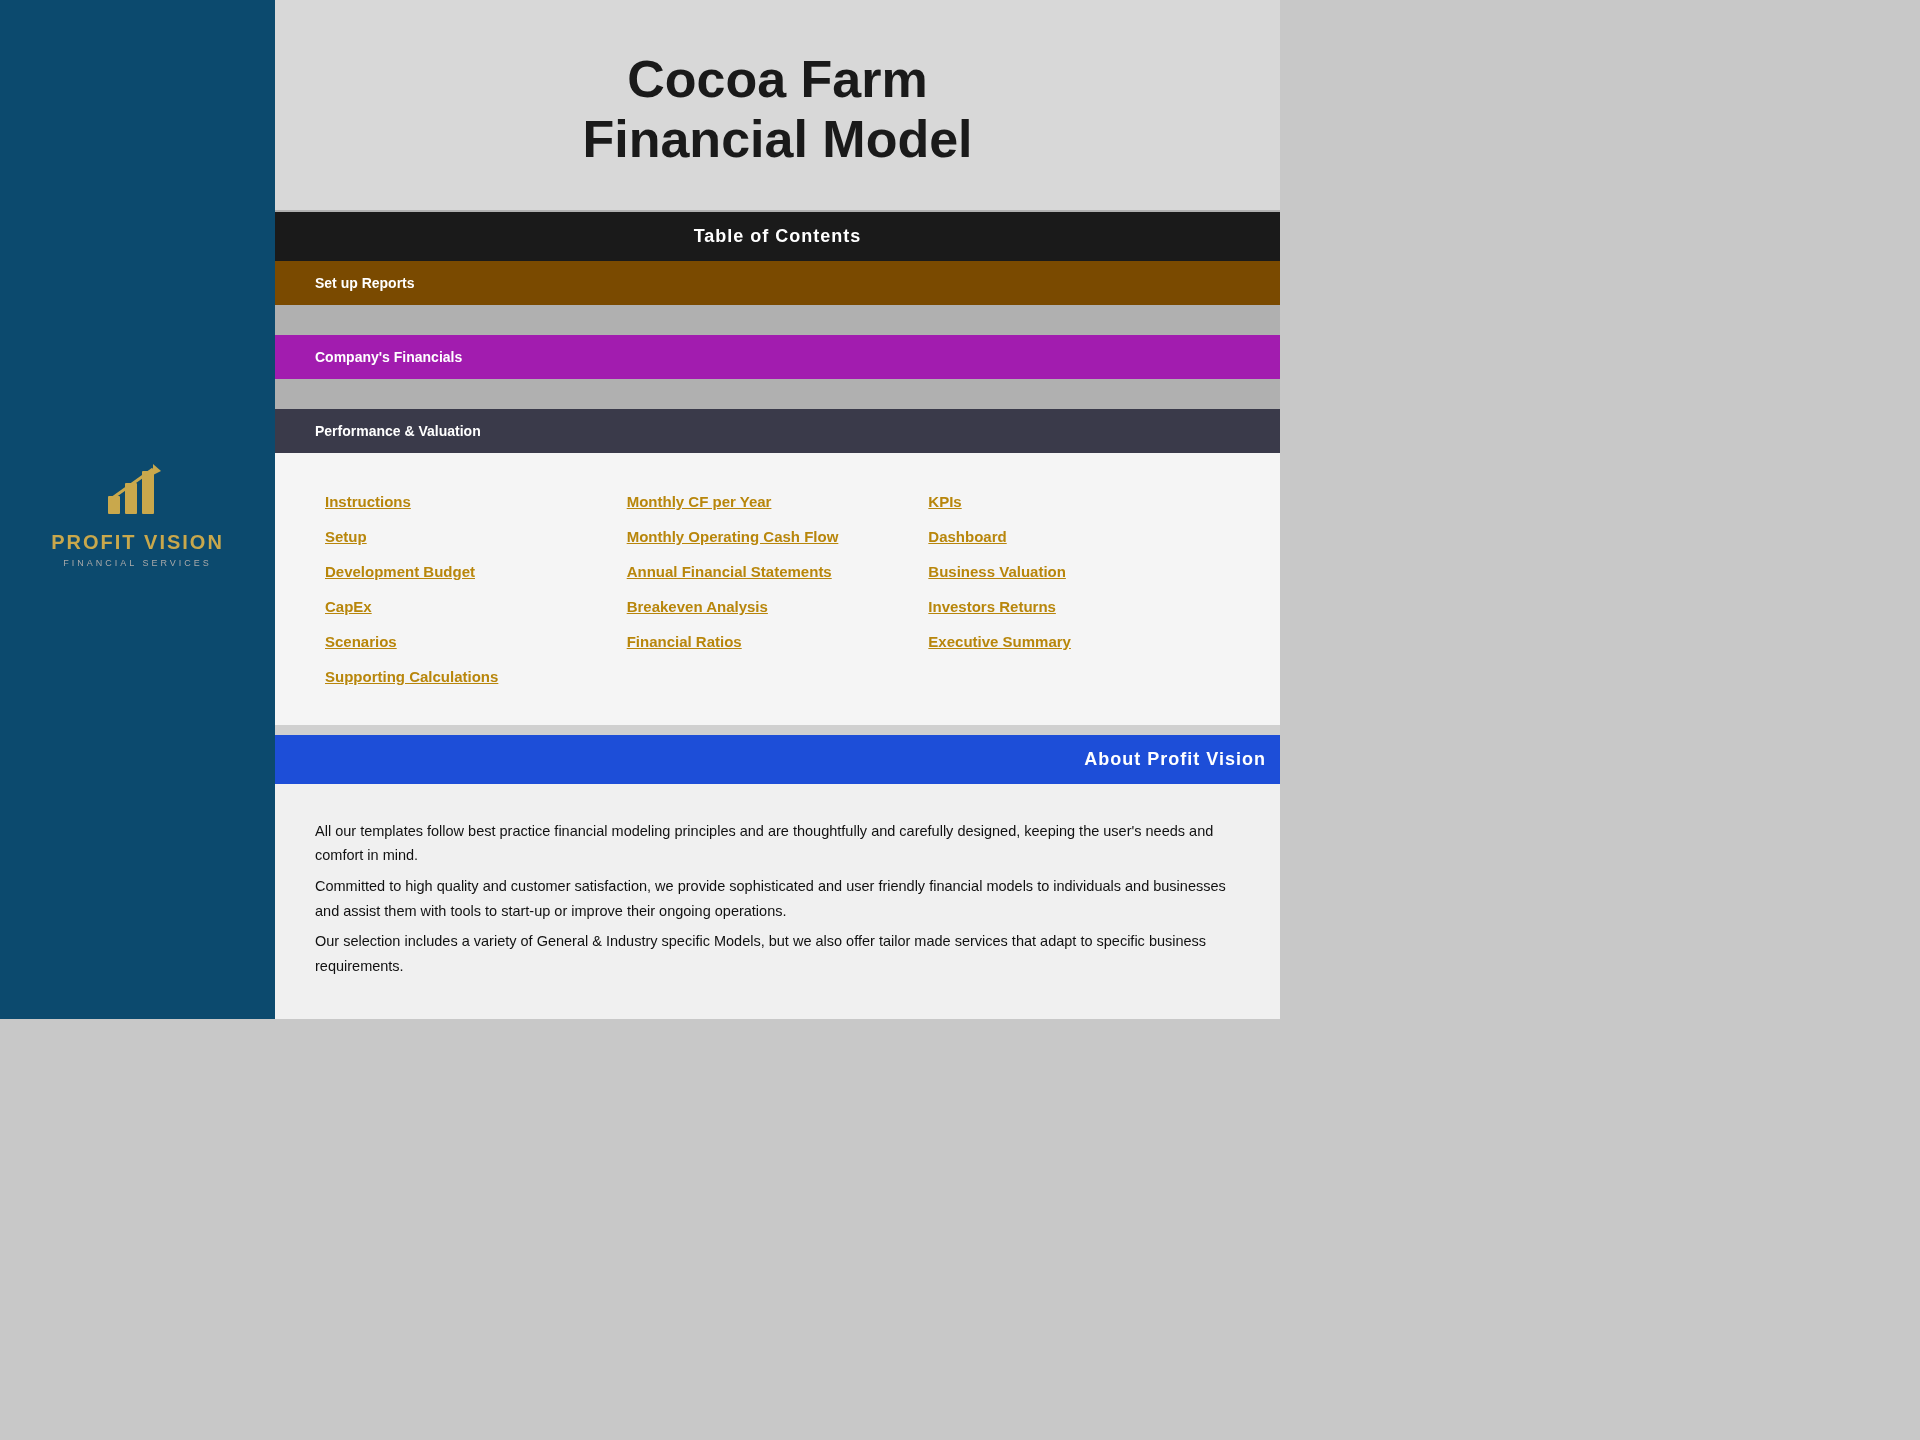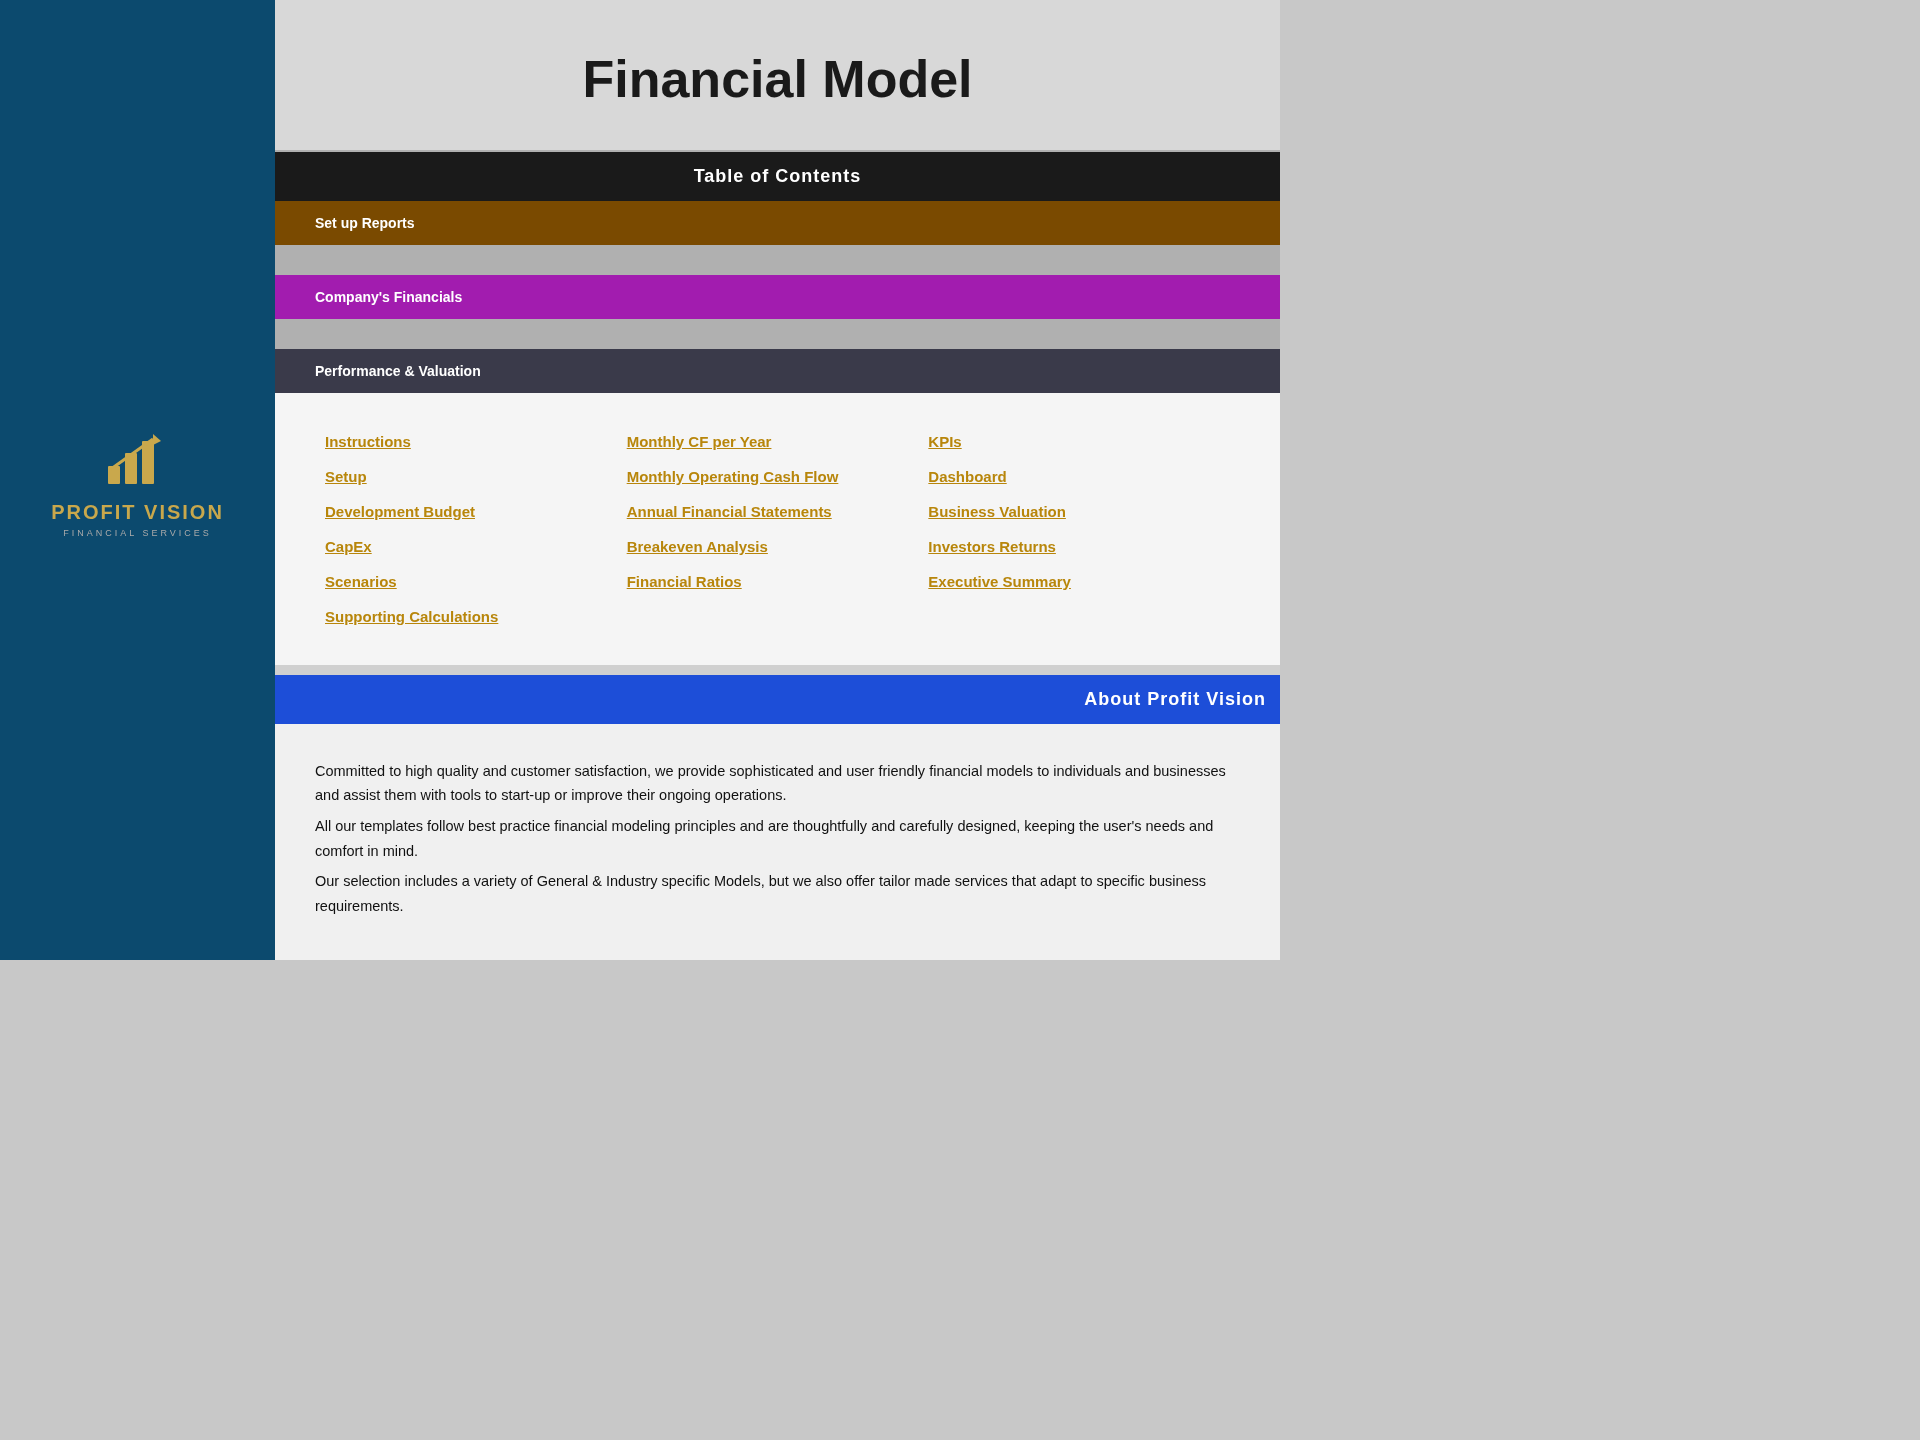--- a/index.html
+++ b/index.html
@@ -229,20 +229,21 @@
     <div class="bean-dot" style="width:18px;height:24px;background:#4a1000;bottom:20px;left:40px;"></div>
     <div class="bean-dot" style="width:24px;height:30px;background:#3a0800;bottom:10px;left:190px;"></div>
     <div class="bean-dot" style="width:18px;height:24px;background:#5a1000;bottom:5px;left:0px;"></div>
   </div>
 </div>
 
 <div id="main">
 
   <div id="header">
     <div id="main-title">
+      <div>Cocoa Farm</div>
       <div>Financial Model</div>
     </div>
   </div>
 
   <div id="toc-section">
     <div id="toc-header">Table of Contents</div>
 
     <div id="toc-tabs">
       <div class="toc-tab active-brown">Set up Reports</div>
       <div class="toc-tab-spacer"></div>
@@ -277,19 +278,19 @@
         <a class="toc-link" href="#">Business Valuation</a>
         <a class="toc-link" href="#">Investors Returns</a>
         <a class="toc-link" href="#">Executive Summary</a>
       </div>
     </div>
   </div>
 
   <div id="about-section">
     <div id="about-header">About Profit Vision</div>
     <div id="about-content">
+      <p>All our templates follow best practice financial modeling principles and are thoughtfully and carefully designed, keeping the user's needs and comfort in mind.</p>
       <p>Committed to high quality and customer satisfaction, we provide sophisticated and user friendly financial models to individuals and businesses and assist them  with tools to start-up or improve their ongoing operations.</p>
-      <p>All our templates follow best practice financial modeling principles and are thoughtfully and carefully designed, keeping the user's needs and comfort in mind.</p>
       <p>Our selection includes a variety of General &amp; Industry specific Models, but we also offer tailor made services that adapt to specific business requirements.</p>
     </div>
   </div>
 
 </div>
 
 </body></html>

